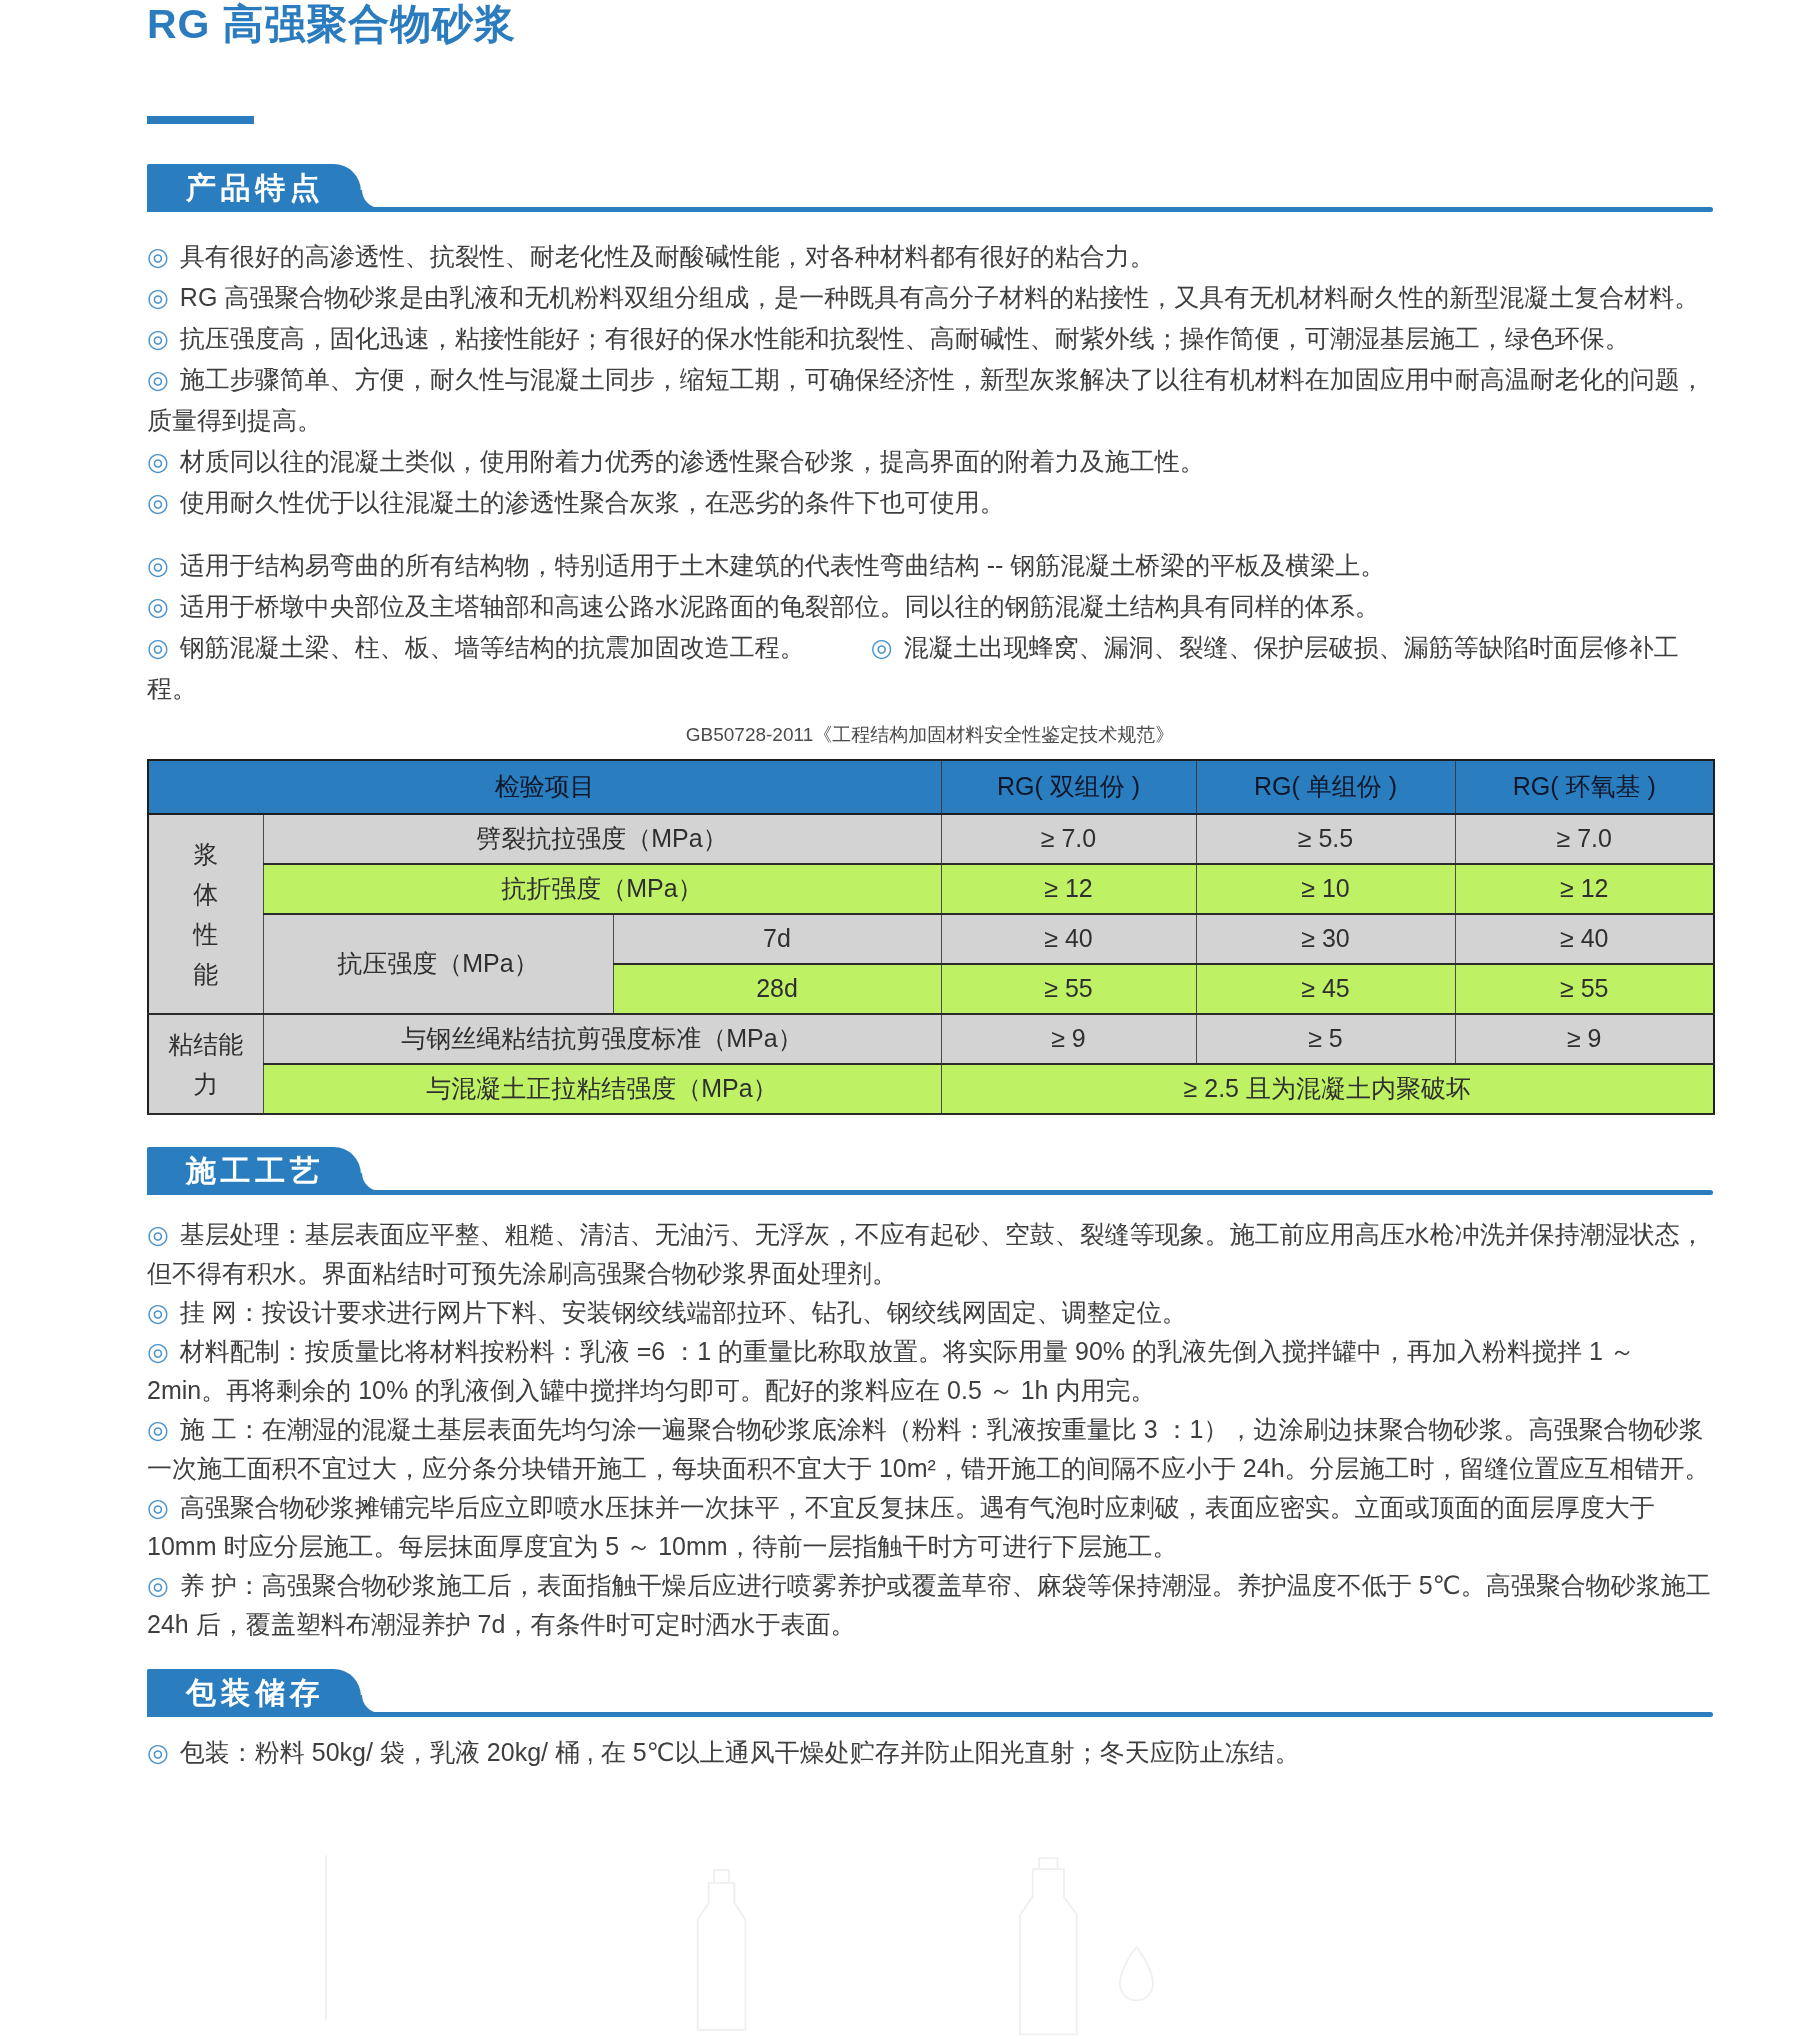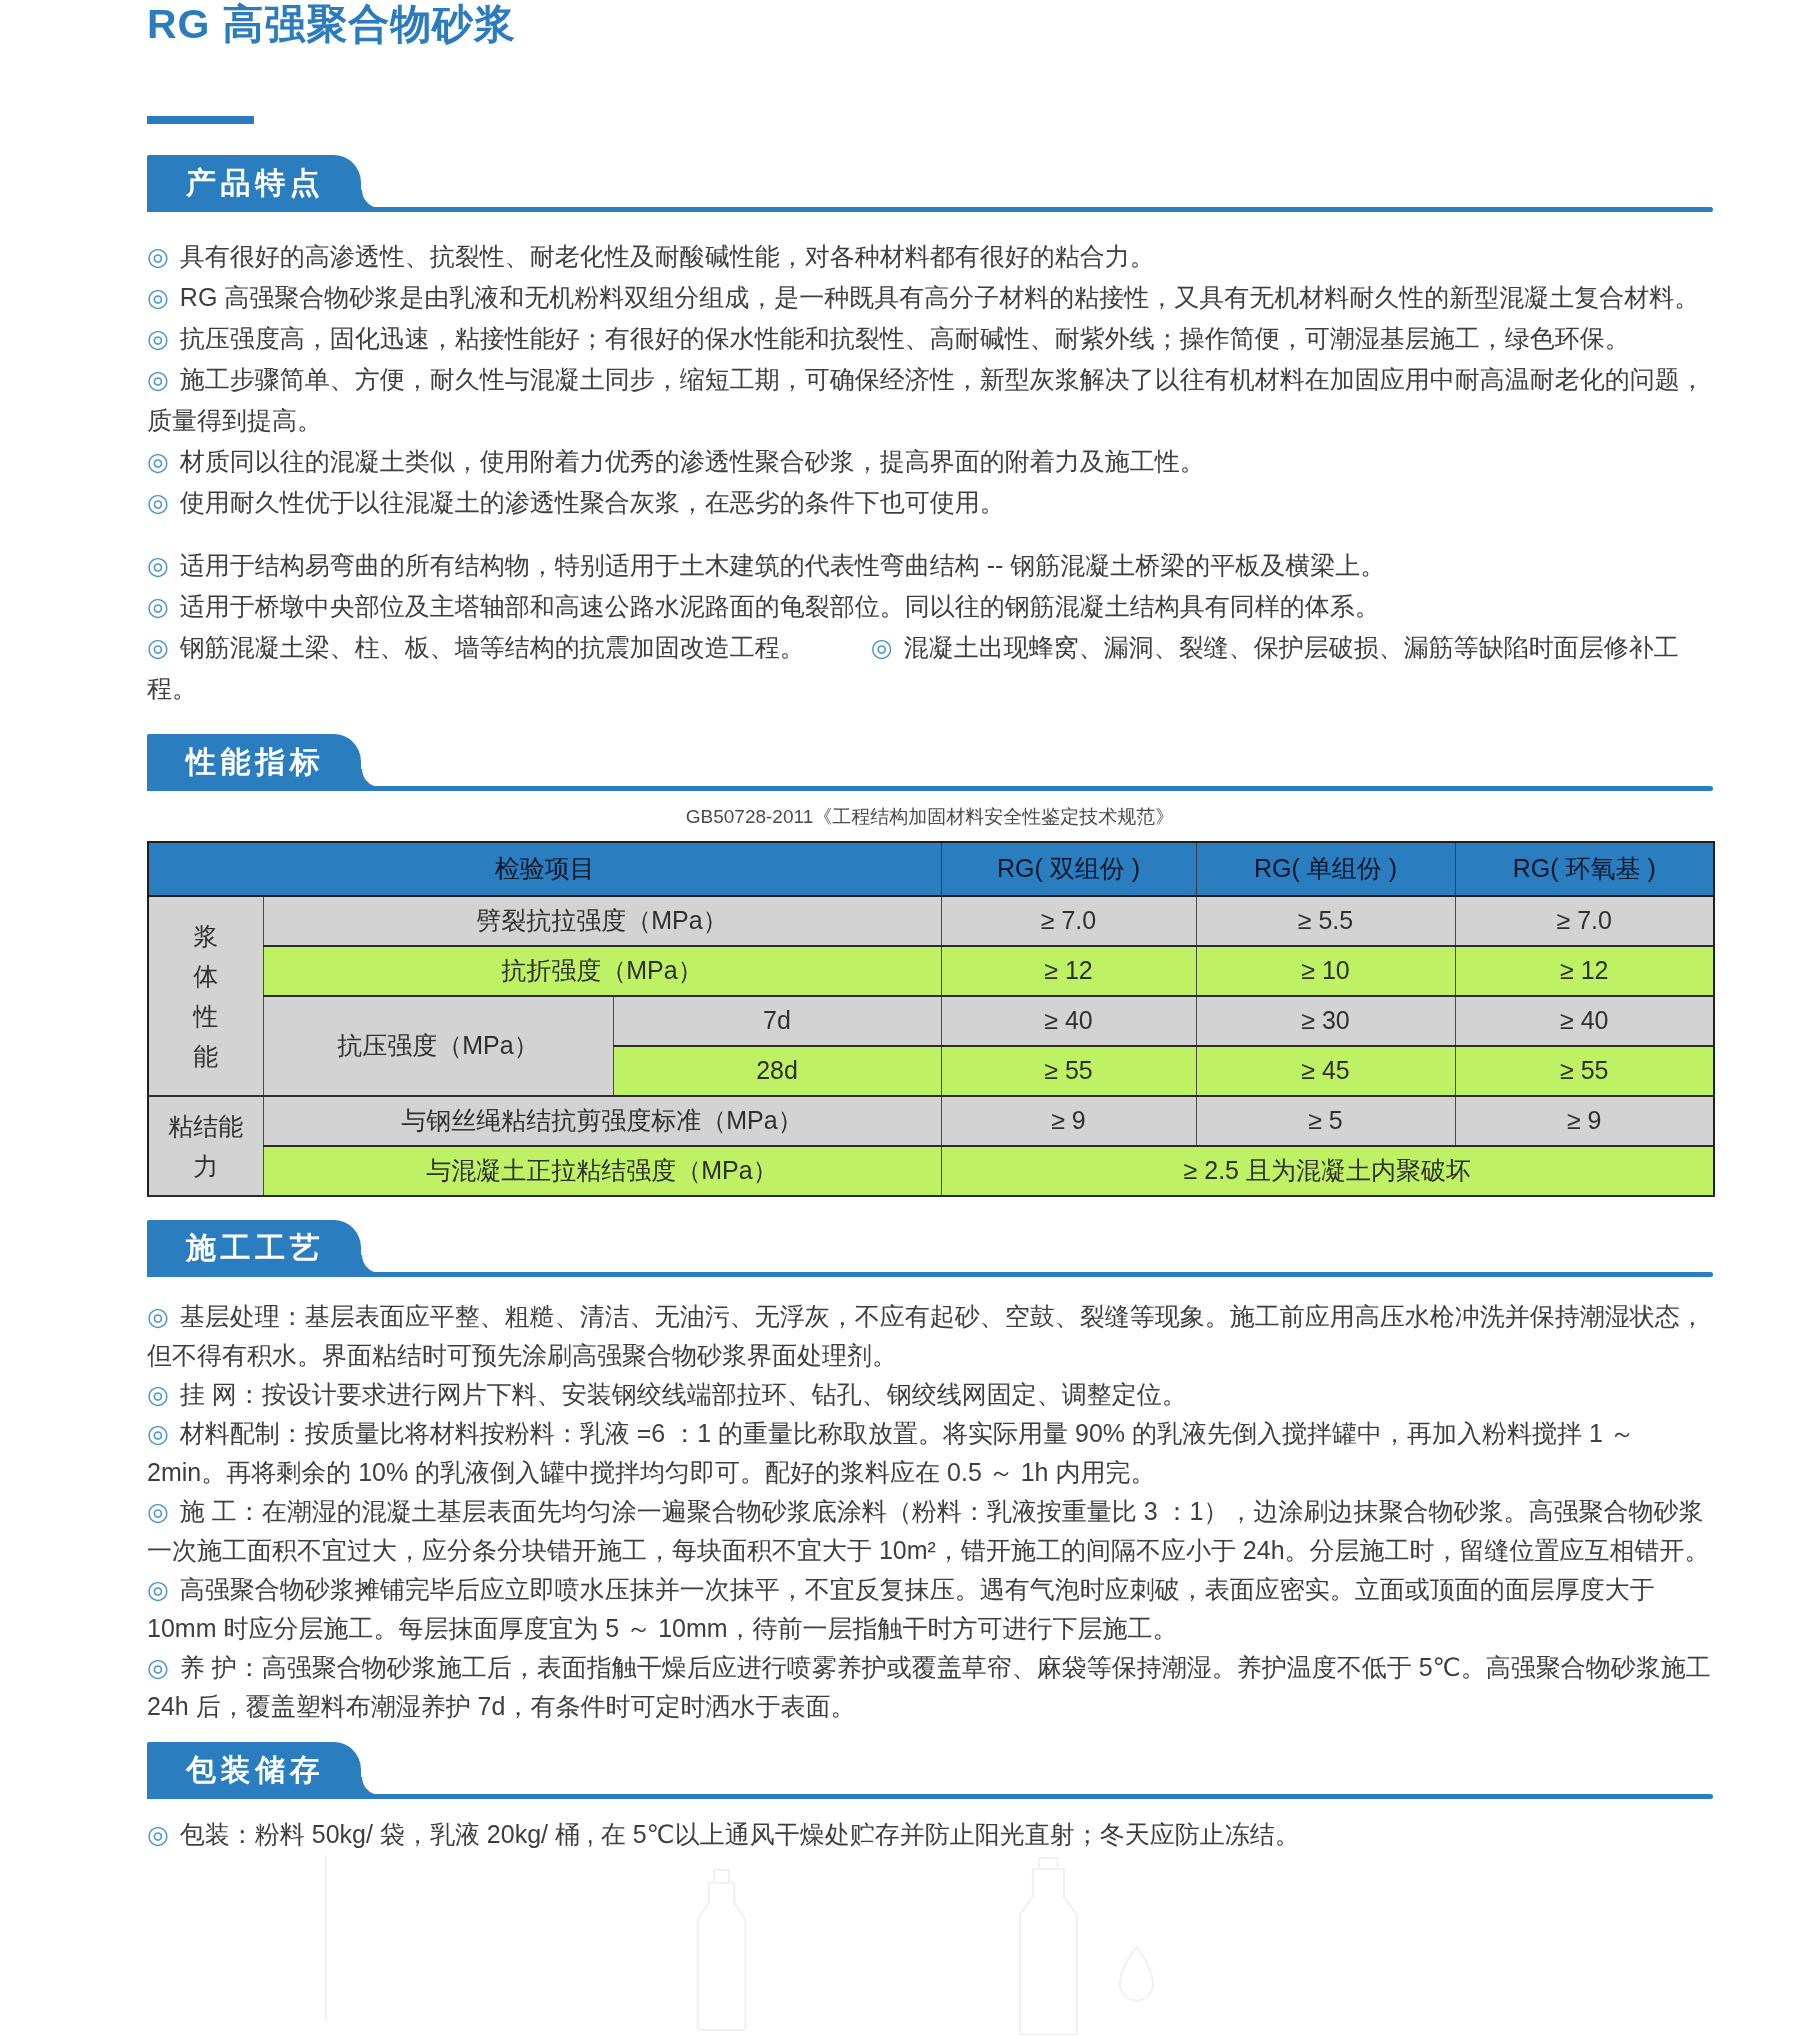--- a/index.html
+++ b/index.html
@@ -11,21 +11,21 @@
   .page{position:relative;width:1566px;margin:0 96px 0 147px;z-index:1;}
 
   
   .title{margin:0;font-size:41px;line-height:48px;font-weight:700;
          color:#2b7cbf;letter-spacing:0.9px;}
   .title-rule{margin-top:68px;width:107px;height:8.3px;background:#2b7cbf;}
 
   
   .sec-head{position:relative;height:62px;}
   .sec-rule{position:absolute;left:0;bottom:0;width:100%;height:5.5px;background:#2a7dbe;border-radius:2.8px;}
-  .sec-badge{position:absolute;left:0;bottom:0;height:57px;background:#2a7dbe;color:#ffffff;
+  .sec-badge{position:absolute;left:0;bottom:0;height:48px;background:#2a7dbe;color:#ffffff;
              display:flex;align-items:center;padding:0 37px 0 39px;font-size:30px;font-weight:700;
              letter-spacing:4.6px;border-radius:1.8px 27.5px 0 0;}
   .sec-badge::after{content:"";position:absolute;right:-18.4px;bottom:0;width:18.4px;height:22px;
              background:radial-gradient(circle at 100% 0, rgba(42,125,190,0) 17.4px, #2a7dbe 18.4px);}
 
   
   .bullets{margin:0;}
   .b{margin:0;font-size:25px;line-height:41px;color:#3e3e3e;}
   .proc .b{line-height:39px;}
   .mk{color:#4c94cb;margin-right:11px;}
@@ -97,26 +97,20 @@
 
   <section>
     <div class="bullets mt-scope">
       <p class="b"><span class="mk">◎</span><span>适用于结构易弯曲的所有结构物，特别适用于土木建筑的代表性弯曲结构 -- 钢筋混凝土桥梁的平板及横梁上。</span></p>
       <p class="b"><span class="mk">◎</span><span>适用于桥墩中央部位及主塔轴部和高速公路水泥路面的龟裂部位。同以往的钢筋混凝土结构具有同样的体系。</span></p>
       <p class="b"><span class="mk">◎</span><span>钢筋混凝土梁、柱、板、墙等结构的抗震加固改造工程。</span><span class="mk mk-gap">◎</span><span>混凝土出现蜂窝、漏洞、裂缝、保护层破损、漏筋等缺陷时面层修补工程。</span></p>
     </div>
   </section>
 
   <section>
-    <div class="sec-head sp-head3">
-      <div class="sec-rule"></div>
-      <div class="sec-badge">
-        <span>性能指标</span>
-      </div>
-    </div>
     <div class="tbl-caption">GB50728-2011《工程结构加固材料安全性鉴定技术规范》</div>
     <table class="perf">
       <colgroup>
         <col style="width:115px">
           <col style="width:350px">
           <col style="width:328px">
         <col style="width:255px">
           <col style="width:259px">
           <col style="width:259px">
       </colgroup>

